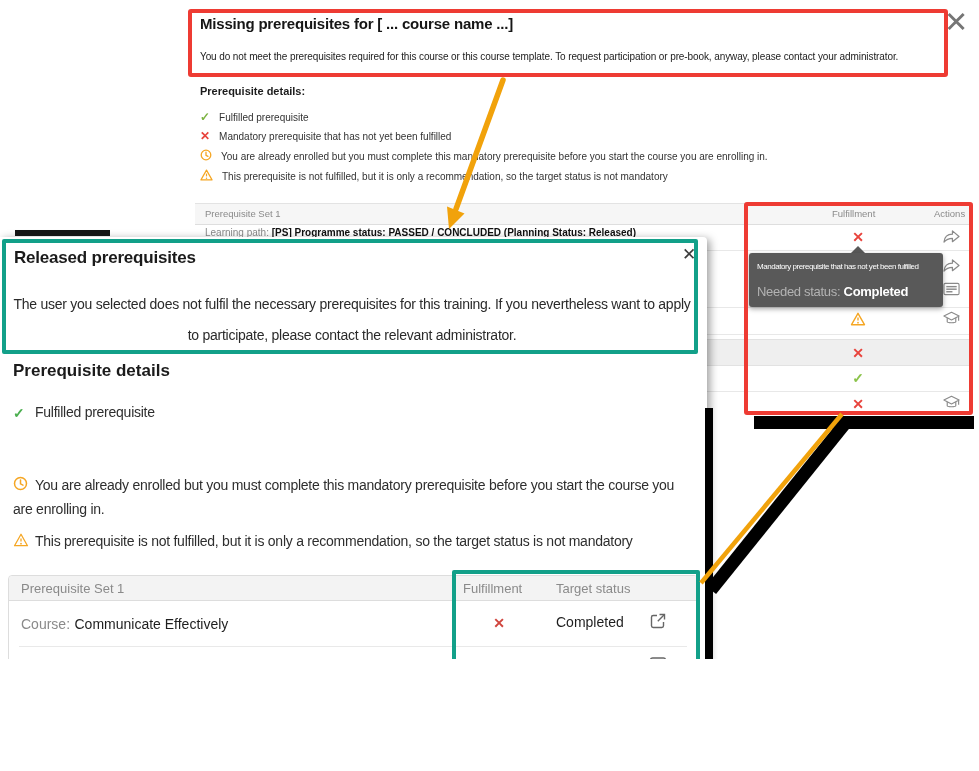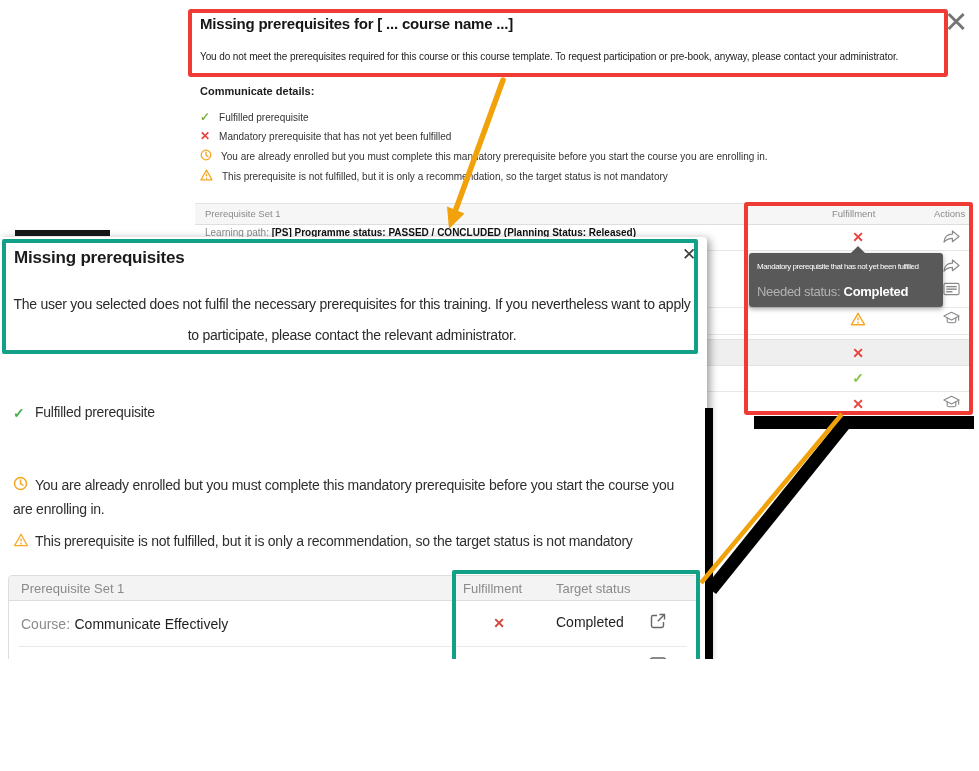--- a/index.html
+++ b/index.html
@@ -73,21 +73,21 @@
 </style>
 </head>
 <body>
 
 <div id="canvas">
 
   <div>
     <div class="abs bg-title">Missing prerequisites for [ ... course name ...]</div>
     <div class="abs bg-body">You do not meet the prerequisites required for this course or this course template. To request participation or pre-book, anyway, please contact your administrator.</div>
     <div class="abs bg-close">✕</div>
-    <div class="abs bg-details">Communicate details:</div>
+    <div class="abs bg-details">Prerequisite details:</div>
 
     <div class="abs bg-legend-item" style="left:200px; top:110px;">
       <span class="bg-check">✓</span>
       <span>Fulfilled prerequisite</span>
     </div>
     <div class="abs bg-legend-item" style="left:200px; top:129px;">
       <span class="bg-cross">✕</span>
       <span>Mandatory prerequisite that has not yet been fulfilled</span>
     </div>
     <div class="abs bg-legend-item" style="left:200px; top:149px;">
@@ -165,23 +165,24 @@
 
   <div id="tooltip-caret" class="abs"></div>
   <div id="tooltip" class="abs">
     <div class="tline1">Mandatory prerequisite that has not yet been fulfilled</div>
     <div class="tline2"><span>Needed status: </span><b>Completed</b></div>
   </div>
 
   <div class="abs dark-edge"></div>
 
   <div id="fg-dialog" class="abs">
-    <div class="abs fg-title">Missing prerequisites</div>
+    <div class="abs fg-title">Released prerequisites</div>
     <div class="abs fg-close">✕</div>
     <div class="abs fg-body">The user you selected does not fulfil the necessary prerequisites for this training. If you nevertheless want to apply to participate, please contact the relevant administrator.</div>
+    <div class="abs fg-details">Prerequisite details</div>
 
     <div class="fg-legend-item" style="top:164px;">
       <span class="li-icon fg-check">✓</span><span>Fulfilled prerequisite</span>
     </div>
     <div class="fg-legend-item" style="top:237px;">
       <span class="li-icon"><svg width="15" height="15" viewBox="0 0 14 14">
             <circle cx="7" cy="7" r="5.6" fill="none" stroke="#F5A623" stroke-width="1.4"></circle>
             <path d="M7 3.8 V7.3 L9.3 8.6" stroke="#F5A623" stroke-width="1.4" fill="none" stroke-linecap="round"></path>
           </svg></span><span>You are already enrolled but you must complete this mandatory prerequisite before you start the course you are enrolling in.</span>
     </div>

